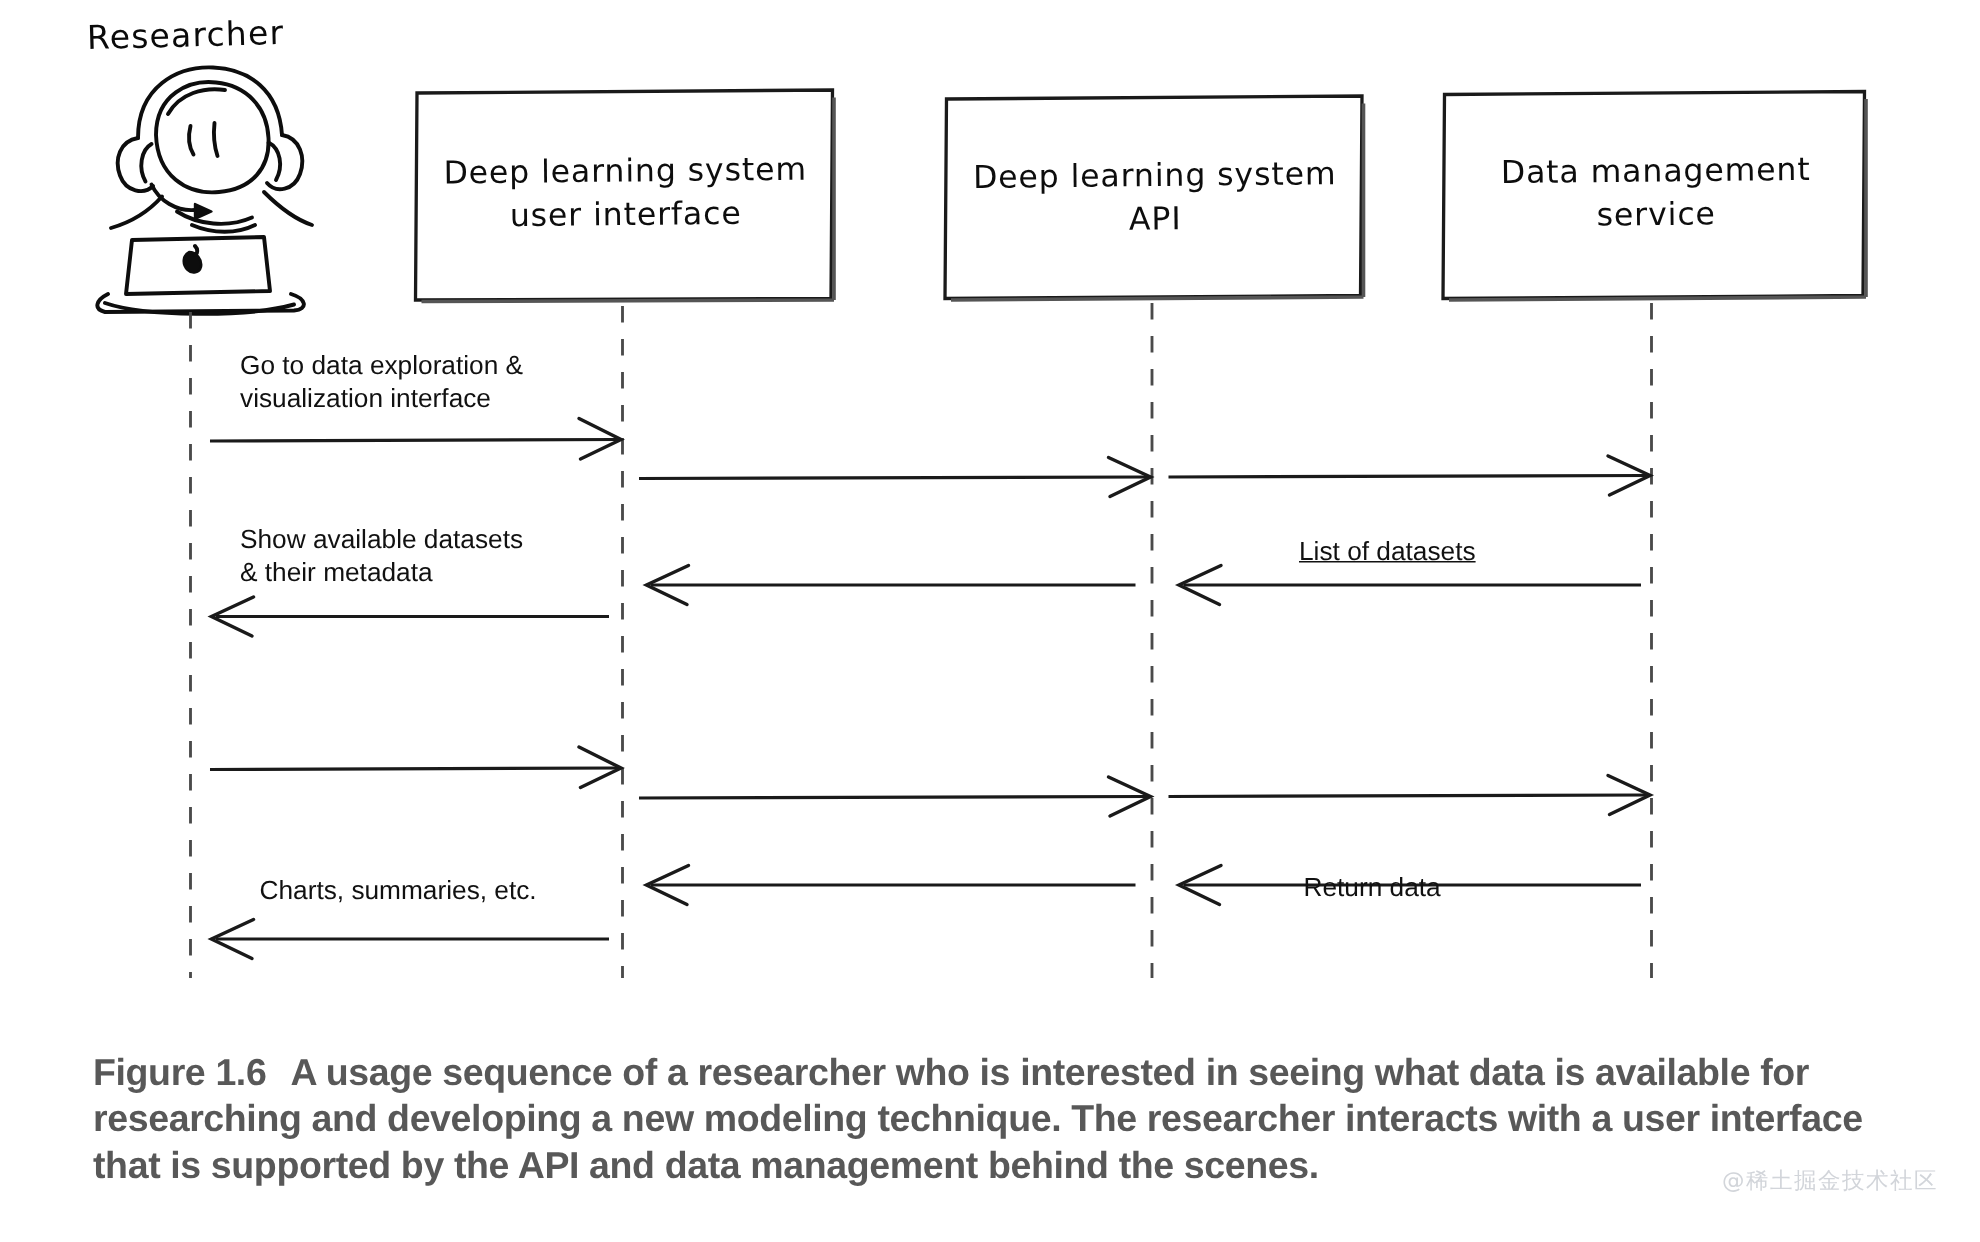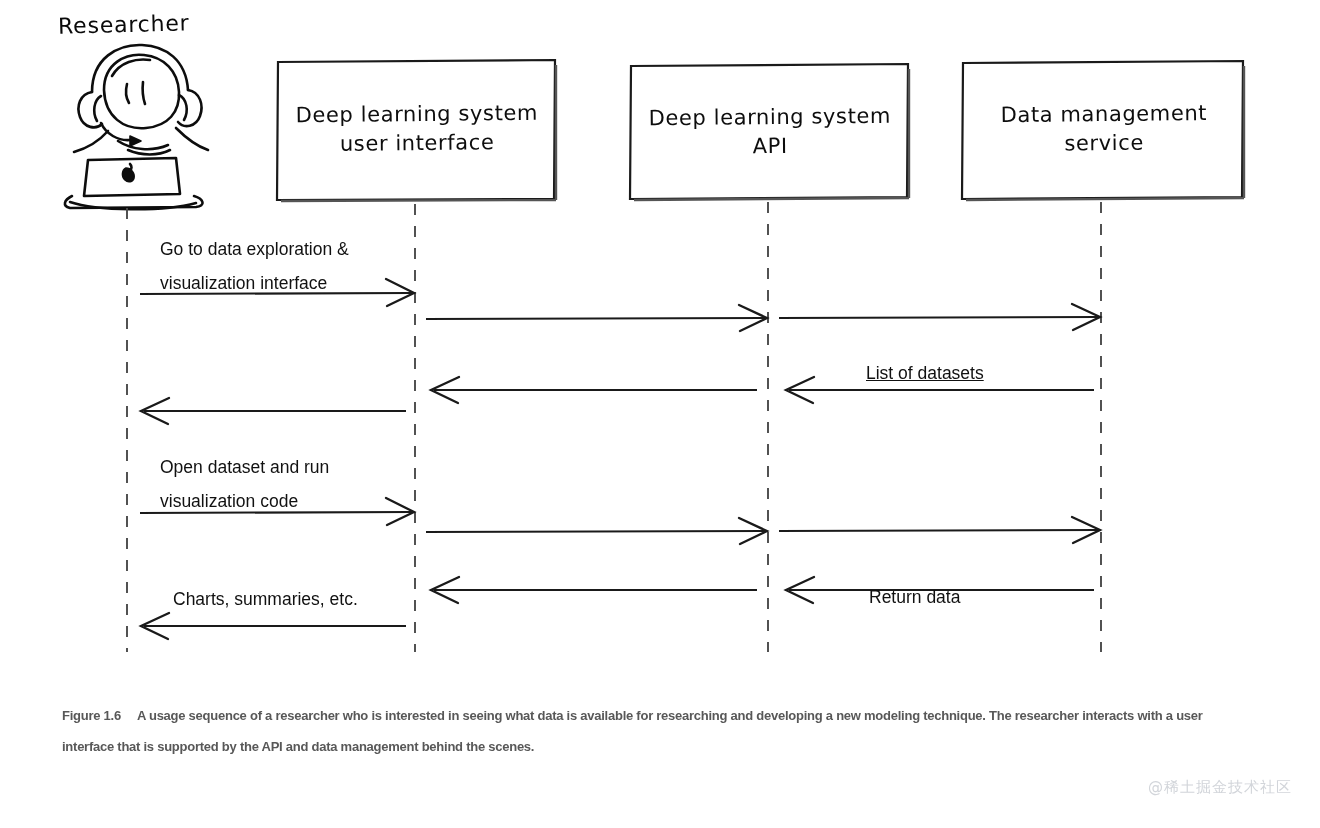--- a/index.html
+++ b/index.html
@@ -43,32 +43,32 @@
     font-family: "DejaVu Sans", sans-serif;
     font-size: 22px;
     letter-spacing: 0.8px;
     color: #0a0a0a;
     transform: rotate(-1.5deg);
   }
   .msg-label {
     position: absolute;
     font-family: "Liberation Sans", sans-serif;
     font-size: 17.5px;
-    line-height: 34px;
+    line-height: 22px;
     color: #111111;
     white-space: pre-line;
     pointer-events: none;
   }
   #caption {
     position: absolute;
     left: 62px;
     top: 700px;
     width: 1180px;
     font-family: "Liberation Sans", sans-serif;
-    font-size: 13px;
+    font-size: 25px;
     font-weight: bold;
     line-height: 31px;
     color: #585858;
     letter-spacing: -0.25px;
   }
   #caption .fig-num {
     margin-right: 16px;
   }
   #watermark {
     position: absolute;
@@ -223,23 +223,23 @@
 API</div>
   <div class="participant-label" style="left:964px; top:100px; width:280px;">Data management
 service</div>
 
   <div class="msg-label" style="left:160px; top:232px;">Go to data exploration &amp;
 visualization interface</div>
 
 
   <div class="msg-label" style="left:866px; top:356px;text-decoration:underline;">List of datasets</div>
 
-
-  <div class="msg-label" style="left:160px; top:450px;">Open dataset and run
-visualization code</div>
+  <div class="msg-label" style="left:160px; top:348px;">Show available datasets
+&amp; their metadata</div>
+
 
 
   <div class="msg-label" style="left:869px; top:556px;margin-top:24px;">Return data</div>
 
   <div class="msg-label" style="left:162px; top:582px;margin-left:11px;">Charts, summaries, etc.</div>
 
   <div id="caption">
     <span class="fig-num">Figure 1.6</span><span>A usage sequence of a researcher who is interested in seeing what data is available for researching and developing a new modeling technique. The researcher interacts with a user interface that is supported by the API and data management behind the scenes.</span>
   </div>
 

